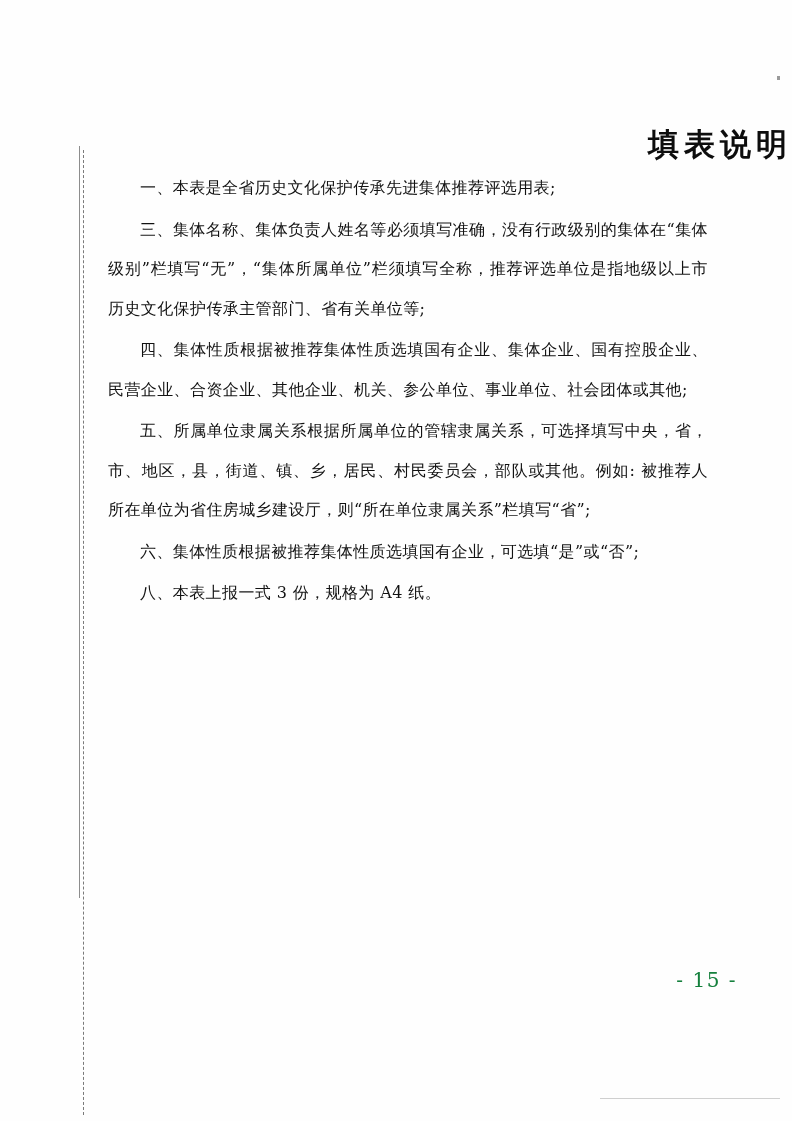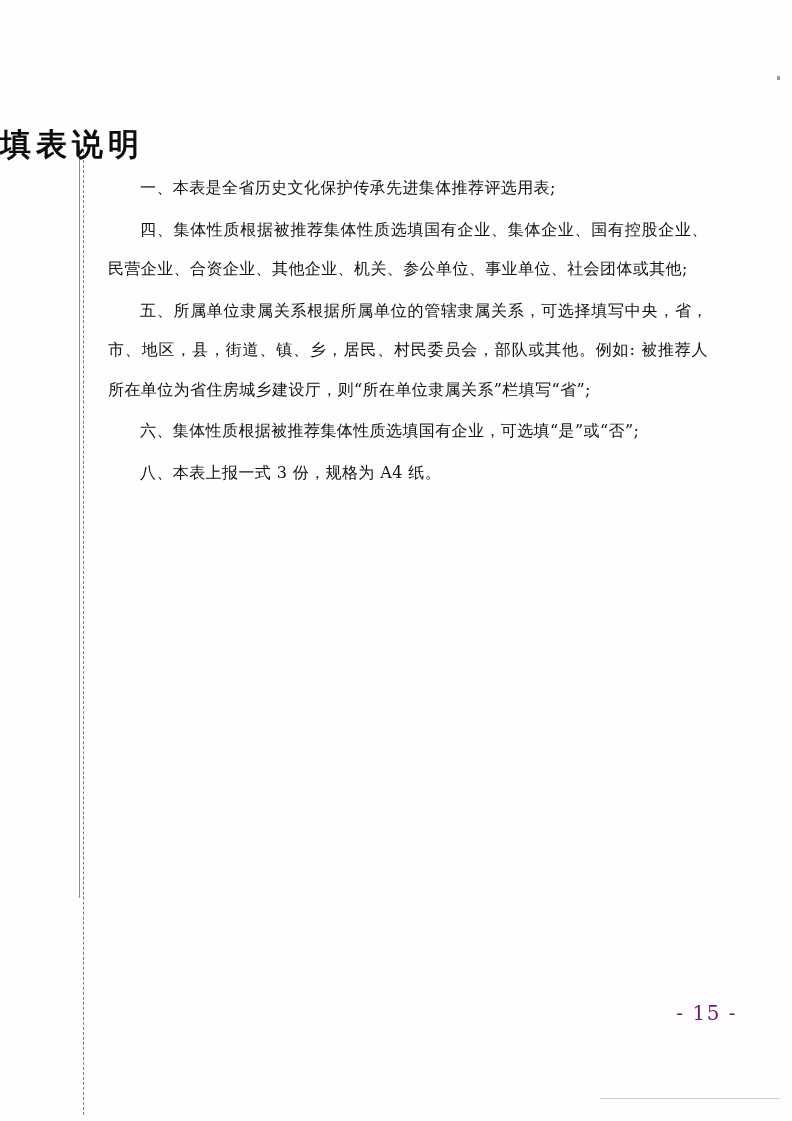--- a/index.html
+++ b/index.html
@@ -52,21 +52,21 @@
     height: 1px;
     background: #cfcfcf;
   }
 
   
   .doc-title {
     position: absolute;
     left: 0;
     right: 0;
     top: 88px;
-    text-align: left;
+    text-align: right;
     font-family: Liberation Sans, sans-serif;
     font-weight: bold;
     font-size: 31px;
     letter-spacing: 5px;
     color: #0d0d0d;
     margin-top: 36px;
   }
 
   
   .body-block {
@@ -87,41 +87,42 @@
     font-family: "DejaVu Serif", "Liberation Serif", serif;
   }
   .para.last-para {
     margin-bottom: 7px;
   }
 
   
   .page-number {
     position: absolute;
     right: 55px;
-    top: 1001px;
+    top: 968px;
     font-size: 20px;
     letter-spacing: 1.5px;
-    color: #701a75;
+    color: #15803d;
     font-family: "DejaVu Serif", "Liberation Serif", serif;
   }
 </style>
 </head>
 <body>
 
 <div class="page">
 
   <div class="margin-solid-line"></div>
   <div class="margin-dashed-line"></div>
   <div class="edge-mark-top-right"></div>
   <div class="edge-line-bottom"></div>
 
   <h1 class="doc-title">填表说明</h1>
 
   <div class="body-block">
     <p class="para">一、本表是全省历史文化保护传承先进集体推荐评选用表;</p>
+    <p class="para">三、集体名称、集体负责人姓名等必须填写准确，没有行政级别的集体在“集体级别”栏填写“无”，“集体所属单位”栏须填写全称，推荐评选单位是指地级以上市历史文化保护传承主管部门、省有关单位等;</p>
     <p class="para">四、集体性质根据被推荐集体性质选填国有企业、集体企业、国有控股企业、民营企业、合资企业、其他企业、机关、参公单位、事业单位、社会团体或其他;</p>
     <p class="para">五、所属单位隶属关系根据所属单位的管辖隶属关系，可选择填写中央，省，市、地区，县，街道、镇、乡，居民、村民委员会，部队或其他。例如: 被推荐人所在单位为省住房城乡建设厅，则“所在单位隶属关系”栏填写“省”;</p>
     <p class="para">六、集体性质根据被推荐集体性质选填国有企业，可选填“是”或“否”;</p>
     <p class="para last-para">八、本表上报一式 3 份，规格为 A4 纸。</p>
   </div>
 
   <div class="page-number">- 15 -</div>
 
 </div>
 

